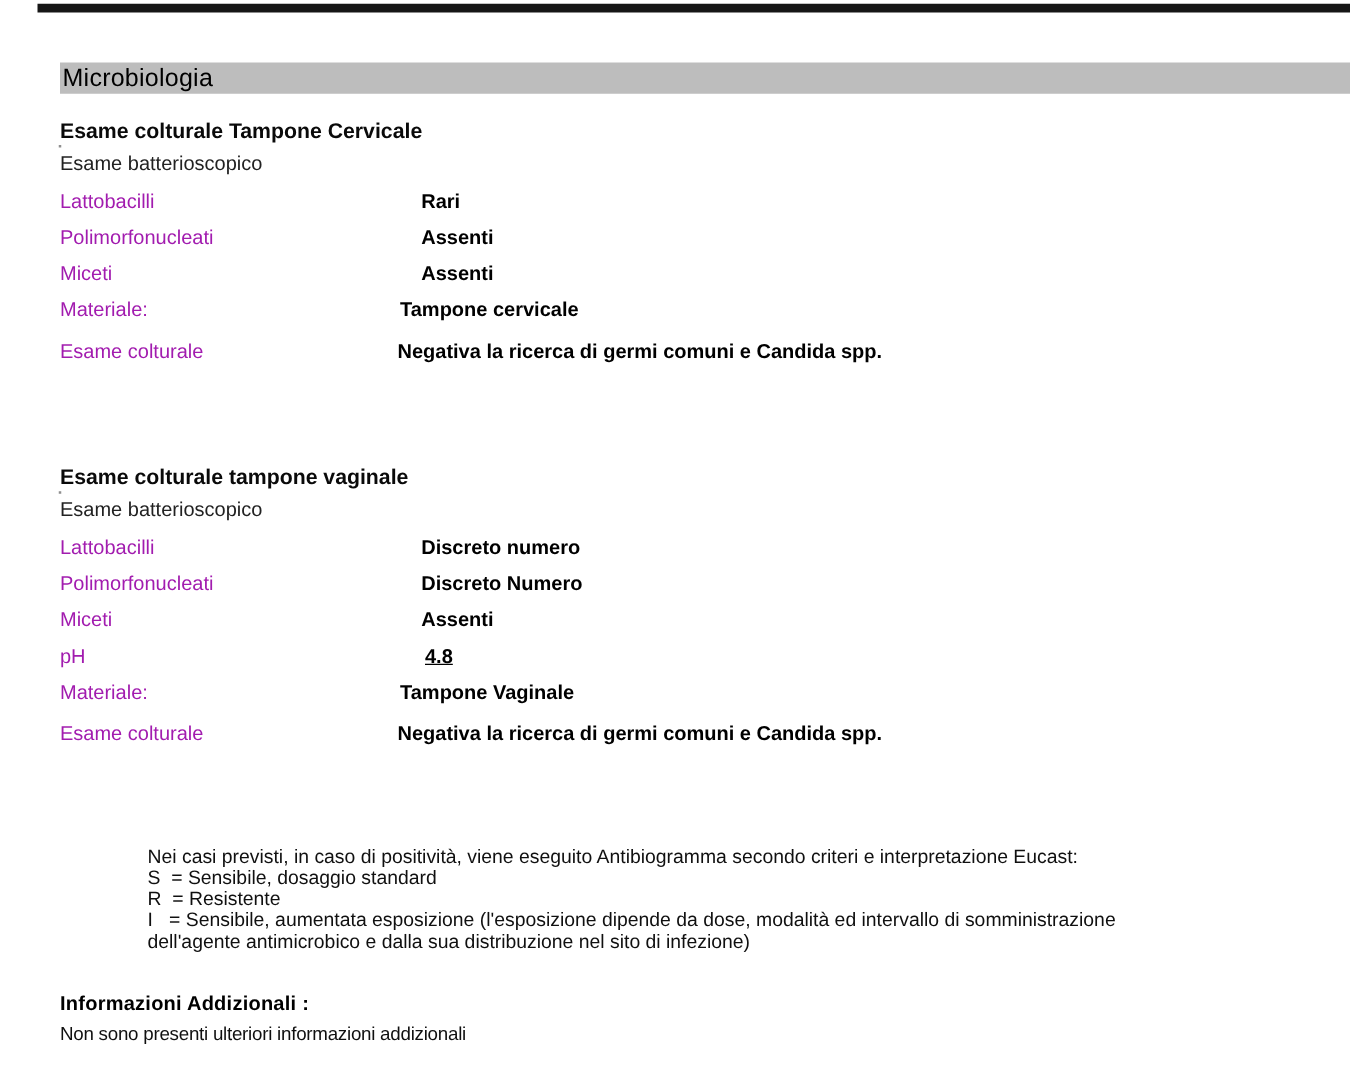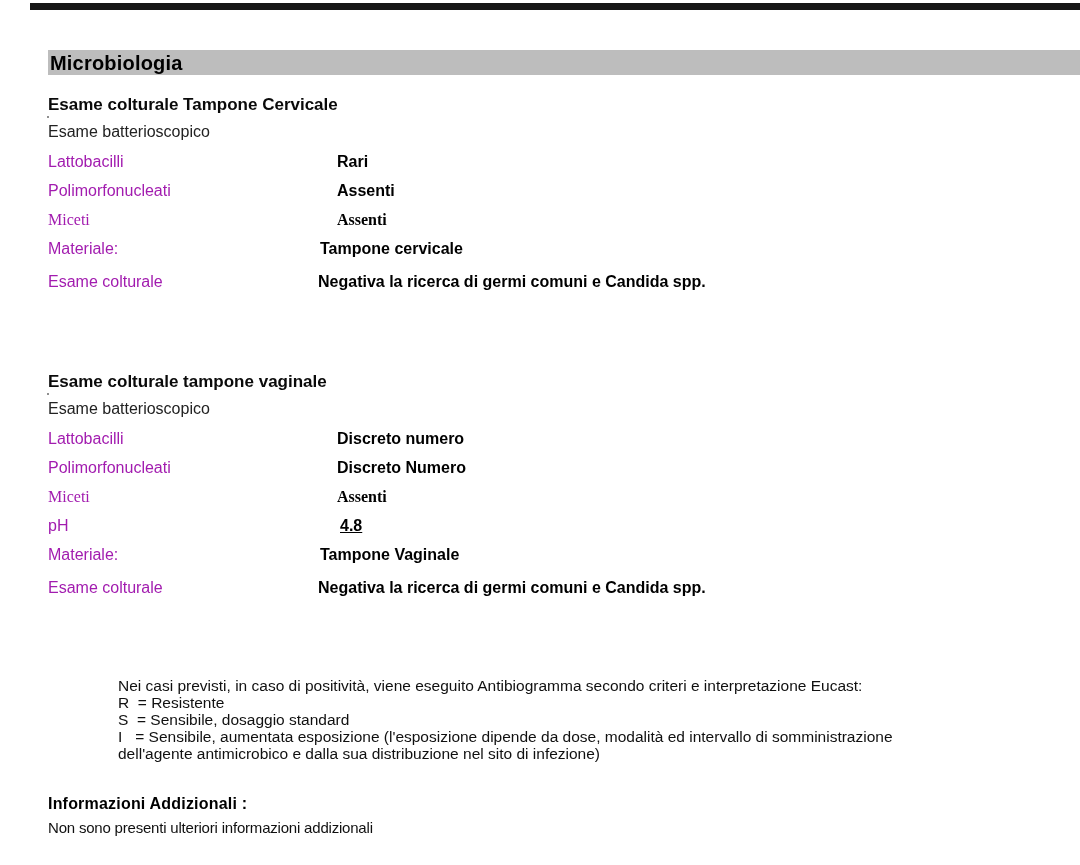--- a/index.html
+++ b/index.html
@@ -3,35 +3,35 @@
 <meta charset="utf-8">
 <style>
   html,body { margin:0; padding:0; background:#fff; }
   .page {
     position:relative; width:1080px; height:865px; background:#ffffff;
     font-family:"Liberation Sans", sans-serif; color:#1b1b1b; overflow:hidden;
   }
   .top-rule { position:absolute; left:30px; top:3px; width:1050px; height:7px; background:#161616; }
   .header-bar { position:absolute; left:48px; top:50px; width:1032px; height:25px; background:#bdbdbd; }
   .header-bar .hdr-title {
-    font-weight:bold; font-size:20px; line-height:26px; padding-left:2px; color:#000;
+    font-weight:normal; font-size:20px; line-height:26px; padding-left:2px; color:#000;
     letter-spacing:0.2px; white-space:nowrap;
   }
   .section { position:absolute; left:48px; width:1010px; }
   .sec-title { position:absolute; left:0; top:0; font-weight:bold; font-size:17px; color:#0a0a0a; white-space:nowrap; }
   .sec-dot { position:absolute; left:-1px; top:21px; width:2px; height:2px; background:#8f8f8f; }
   .sec-sub { position:absolute; left:0; top:28px; font-size:16px; color:#222; white-space:nowrap; }
   .row { position:absolute; left:0; width:1010px; height:20px; }
   .row .label { position:absolute; left:0; top:0; font-size:16px; color:#a21caf; white-space:nowrap; }
   .row .value { position:absolute; left:289px; top:0; font-size:16px; font-weight:bold; color:#000; white-space:nowrap; }
   .row .value.v-ph  { left:292px;text-decoration:underline; }
   .row .value.v-mat { left:272px; }
   .row .value.v-res { left:270px; }
   
-  .r0 { top:58px; } .r1 { top:87px;text-align:right; } .r2 { top:116px;font-family:Liberation Serif, serif; } .r3 { top:145px; }
+  .r0 { top:58px; } .r1 { top:87px;text-align:right; } .r2 { top:116px; } .r3 { top:145px; }
   .s1 .r4 { top:178px; }
   .s2 .r4 { top:174px; } .s2 .r5 { top:207px; }
   .note {
     position:absolute; left:118px; top:677px; width:885px;
     font-size:15.5px; line-height:17px; color:#101010; letter-spacing:0px;
   }
   .note .note-line { white-space:pre-wrap; }
   .addl-title {
     position:absolute; left:48px; top:795px; font-size:16px; font-weight:bold; color:#000;
     letter-spacing:0.2px; white-space:nowrap;
@@ -105,22 +105,22 @@
       <span class="value v-mat">Tampone Vaginale</span>
     </div>
     <div class="row r5">
       <span class="label">Esame colturale</span>
       <span class="value v-res">Negativa la ricerca di germi comuni e Candida spp.</span>
     </div>
   </div>
 
   <div class="note">
     <div class="note-line">Nei casi previsti, in caso di positività, viene eseguito Antibiogramma secondo criteri e interpretazione Eucast:</div>
+    <div class="note-line">S  = Sensibile, dosaggio standard</div>
     <div class="note-line">R  = Resistente</div>
-    <div class="note-line">S  = Sensibile, dosaggio standard</div>
     <div class="note-line">I   = Sensibile, aumentata esposizione (l'esposizione dipende da dose, modalità ed intervallo di somministrazione</div>
     <div class="note-line">dell'agente antimicrobico e dalla sua distribuzione nel sito di infezione)</div>
   </div>
 
   <div class="addl-title">Informazioni Addizionali :</div>
   <div class="addl-body">Non sono presenti ulteriori informazioni addizionali</div>
 
 </div>
 
 </body></html>

